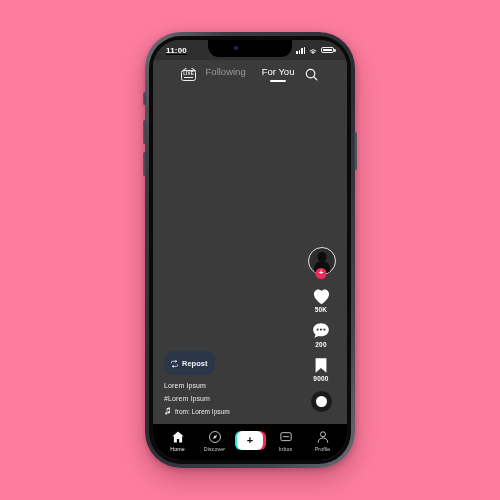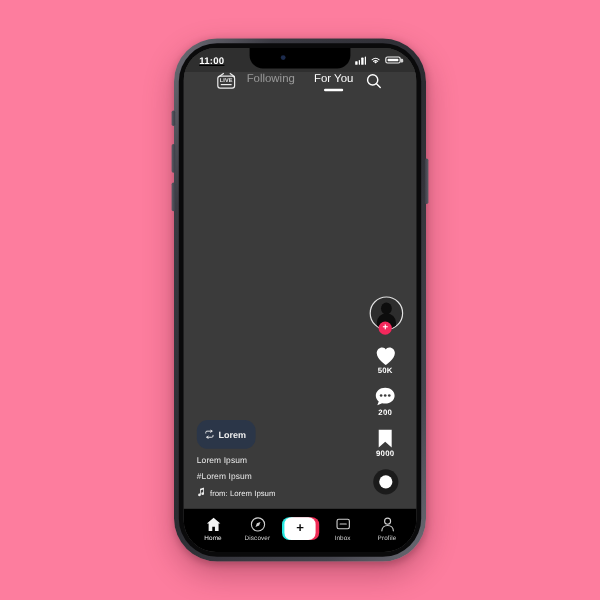--- a/index.html
+++ b/index.html
@@ -153,21 +153,21 @@
     bottom: 0;
     background: #3b3b3b;
   }
 
   
   .top-nav {
     position: absolute;
     top: 20px; left: 0; right: 0;
     height: 28px;
     display: flex;
-    align-items: flex-start;
+    align-items: center;
     padding: 0 28px;
     box-sizing: border-box;
     z-index: 20;
   }
   .live-badge {
     width: 15px; height: 14px;
     position: relative;
     flex: none;
   }
   .live-badge .lb-box {
@@ -536,21 +536,21 @@
       <div class="caption">
         <div class="repost-pill">
           <span>
             <svg width="9" height="8" viewBox="0 0 14 12">
               <path d="M2.3 4.3V3.4a1.6 1.6 0 0 1 1.6-1.6h6.4" stroke="#f0f0f0" stroke-width="1.2" fill="none" stroke-linecap="round"></path>
               <path d="M8.6 0.4l2 1.4-2 1.4" stroke="#f0f0f0" stroke-width="1.2" fill="none" stroke-linecap="round" stroke-linejoin="round"></path>
               <path d="M11.7 7.2v.9a1.6 1.6 0 0 1-1.6 1.6H3.7" stroke="#f0f0f0" stroke-width="1.2" fill="none" stroke-linecap="round"></path>
               <path d="M5.4 11.1l-2-1.4 2-1.4" stroke="#f0f0f0" stroke-width="1.2" fill="none" stroke-linecap="round" stroke-linejoin="round"></path>
             </svg>
           </span>
-          <span class="rp-label">Lorem</span>
+          <span class="rp-label">Repost</span>
         </div>
         <div class="caption-line">Lorem Ipsum</div>
         <div class="caption-line hashtag">#Lorem Ipsum</div>
         <div class="caption-music">
           <span>
             <svg width="7" height="8" viewBox="0 0 12 14">
               <path d="M10.4 0.6L4.6 2.2v7.1a2 2 0 1 0 1.2 1.8V4.3l3.4-1v4.3a2 2 0 1 0 1.2 1.8z" fill="#ececec"></path>
             </svg>
           </span>
           <span>from: Lorem Ipsum</span>

